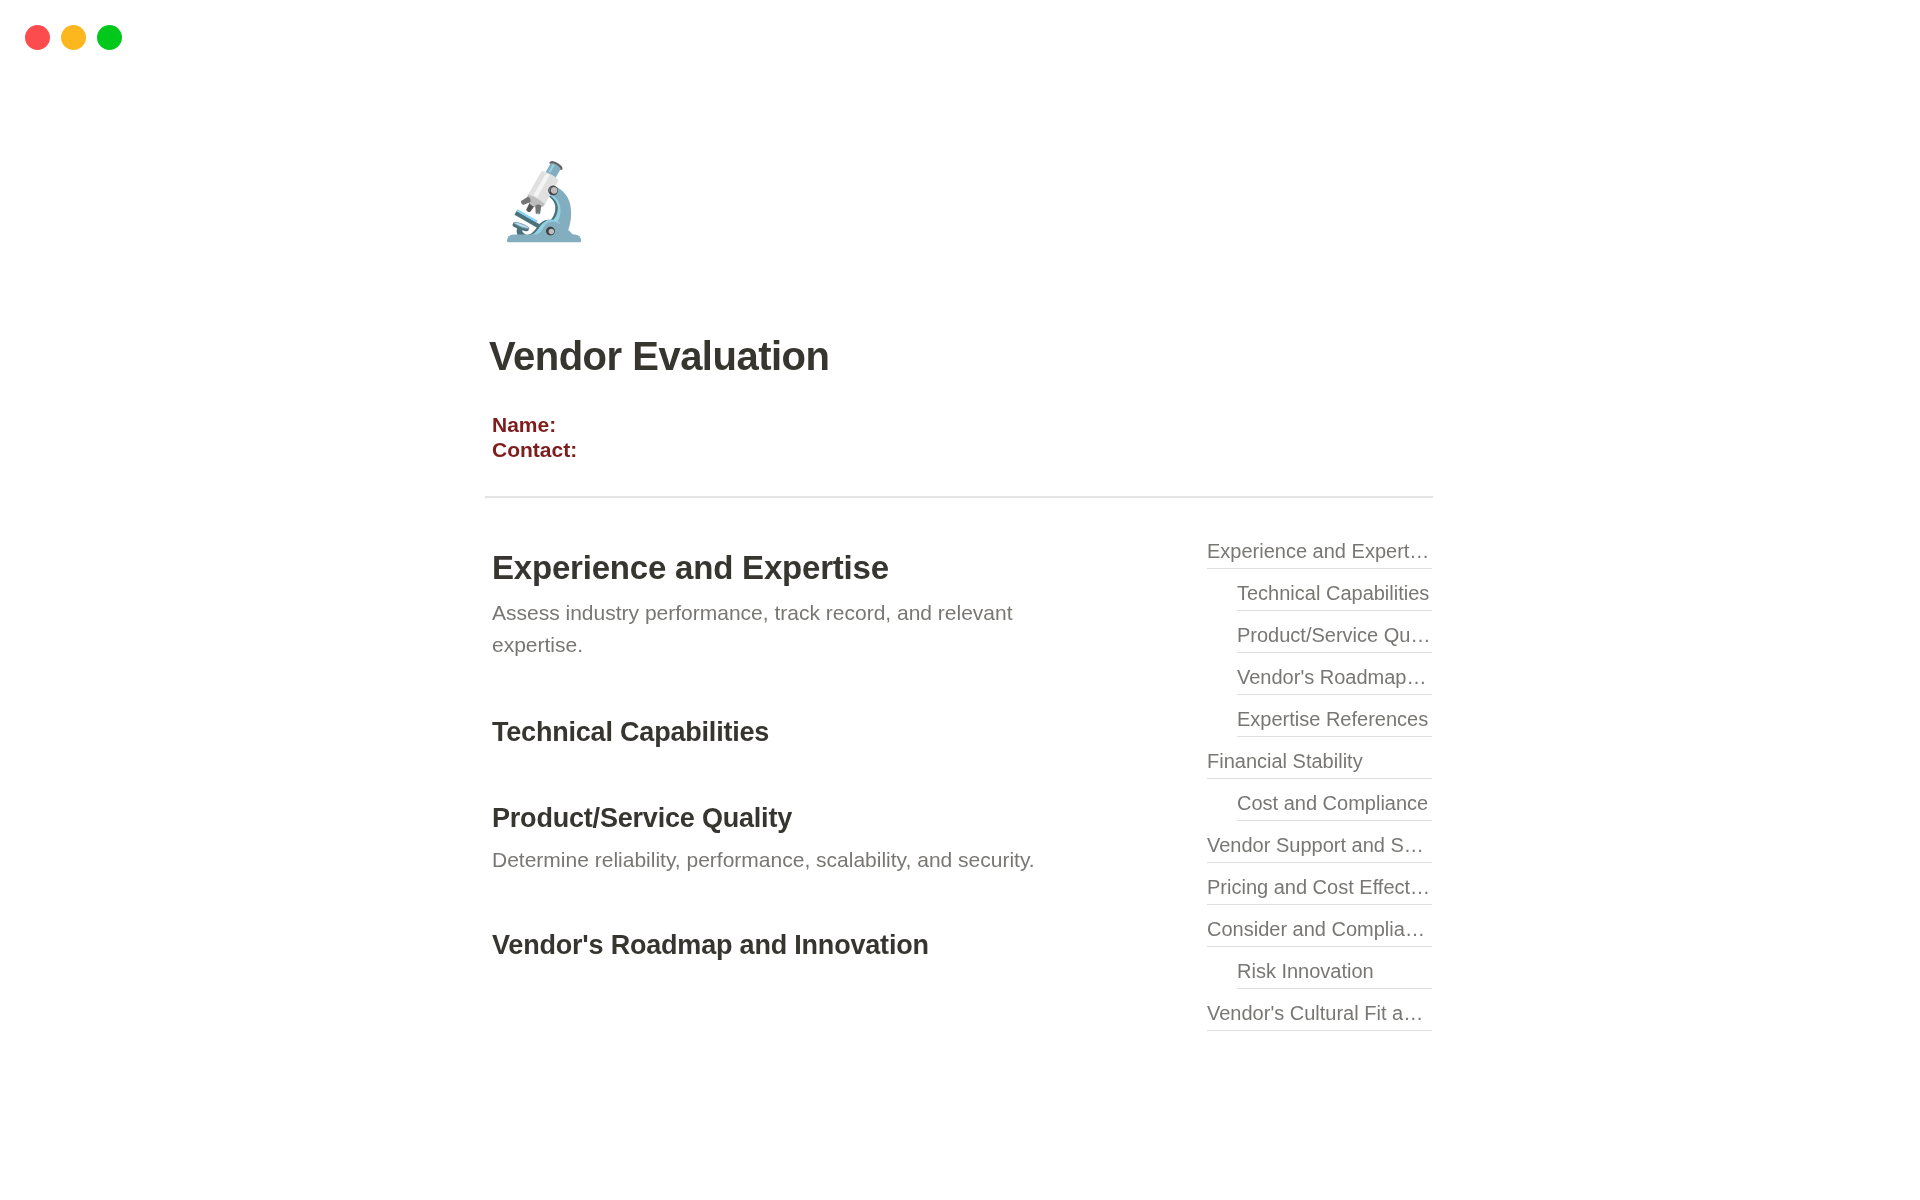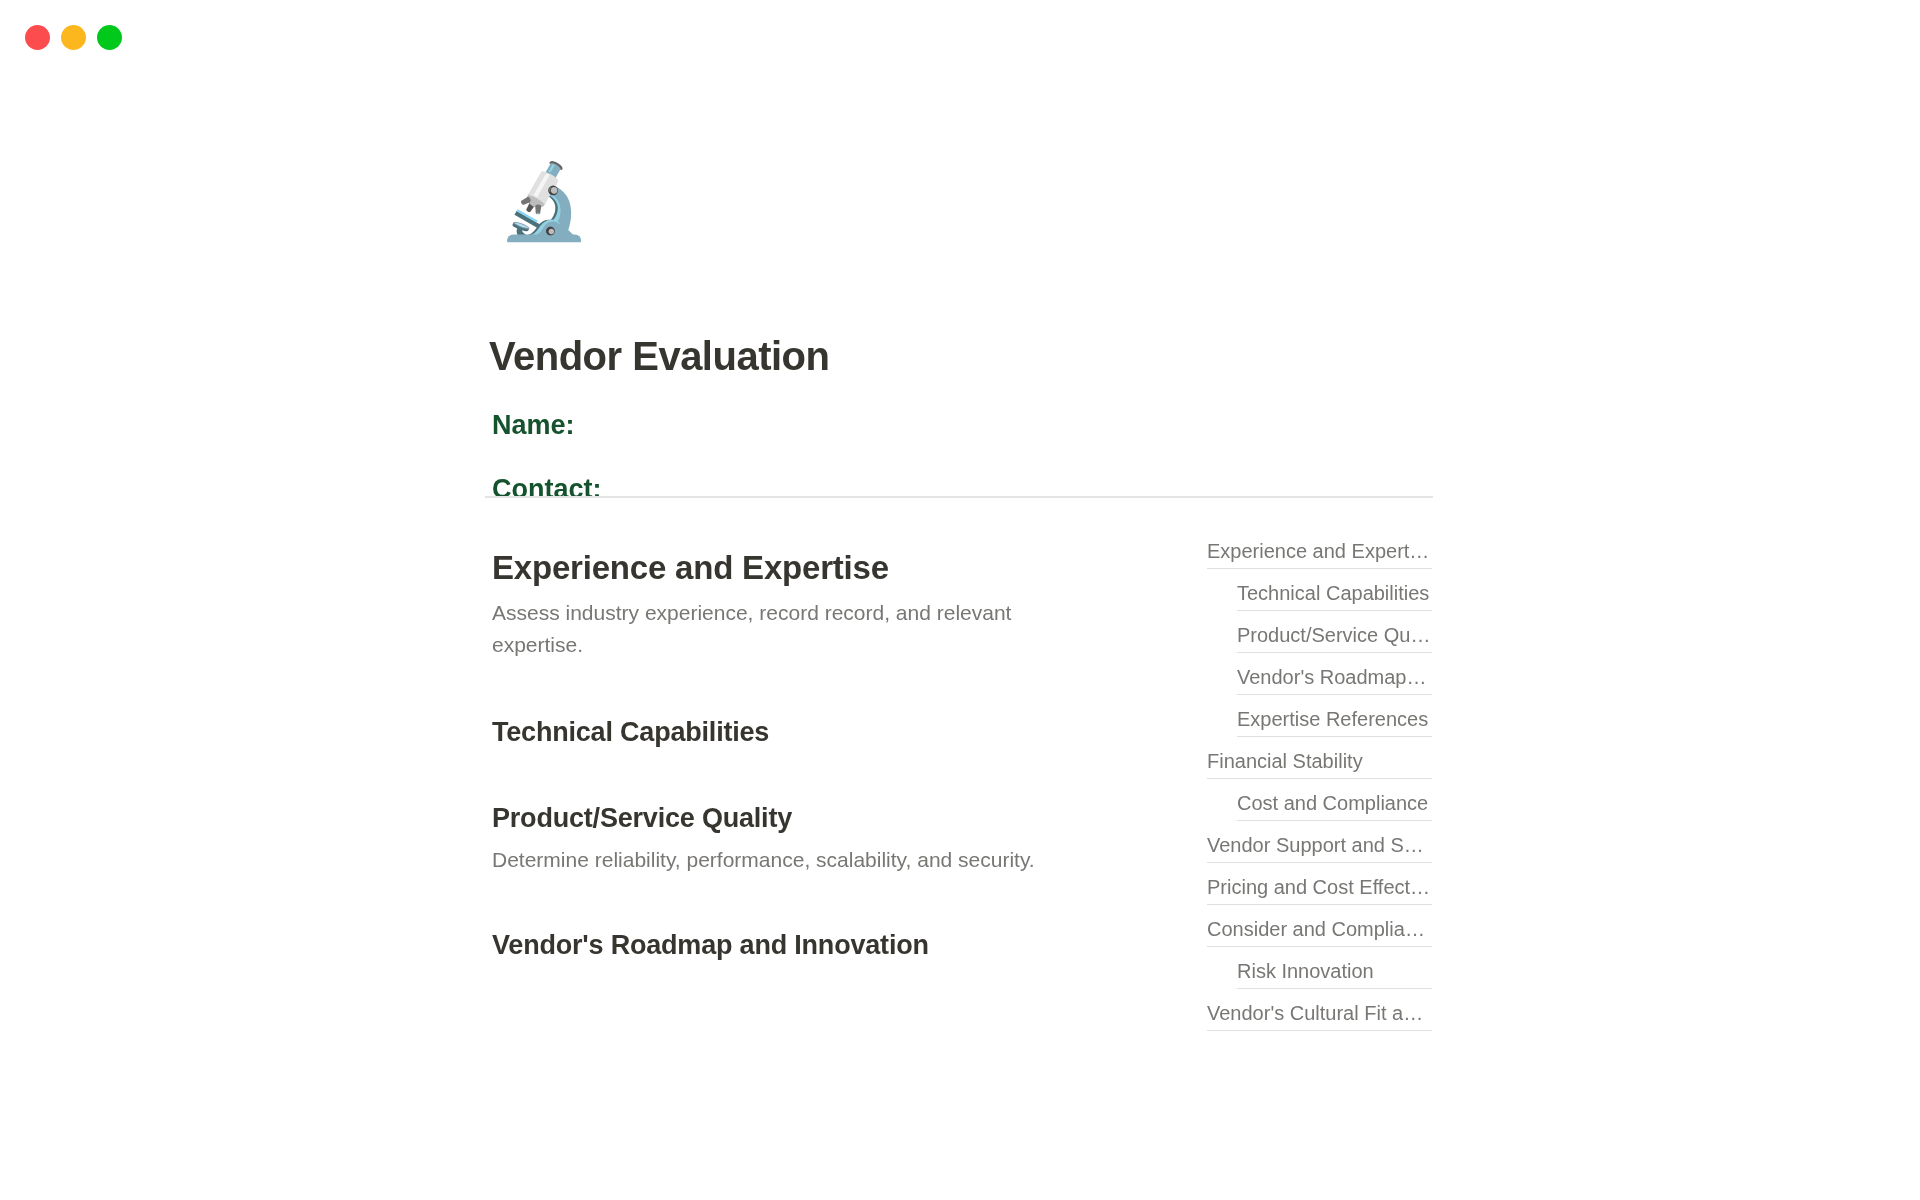--- a/index.html
+++ b/index.html
@@ -63,27 +63,27 @@
     font-size: 40px;
     line-height: 62px;
     font-weight: bold;
     color: #37352f;
     letter-spacing: -0.5px;
   }
 
   .field-row {
     position: absolute;
     left: 492px;
-    font-size: 27px;
+    font-size: 21px;
     line-height: 26px;
     font-weight: bold;
-    color: #14532d;
+    color: #7f1d1d;
   }
   .field-name    { top: 412px; }
-  .field-contact { top: 476px; }
+  .field-contact { top: 437px; }
 
   .divider {
     position: absolute;
     left: 485px;
     top: 496px;
     width: 948px;
     height: 2px;
     background: #e4e4e2;
   }
 
@@ -163,21 +163,21 @@
 
   <div class="field-row field-name">Name:</div>
   <div class="field-row field-contact">Contact:</div>
 
   <div class="divider"></div>
 
   <div class="sections">
 
     <div class="section lead">
       <h2>Experience and Expertise</h2>
-      <p>Assess industry experience, record record, and relevant expertise.</p>
+      <p>Assess industry performance, track record, and relevant expertise.</p>
     </div>
 
     <div class="section sub">
       <h2>Technical Capabilities</h2>
     </div>
 
     <div class="section sub">
       <h2>Product/Service Quality</h2>
       <p>Determine reliability, performance, scalability, and security.</p>
     </div>

